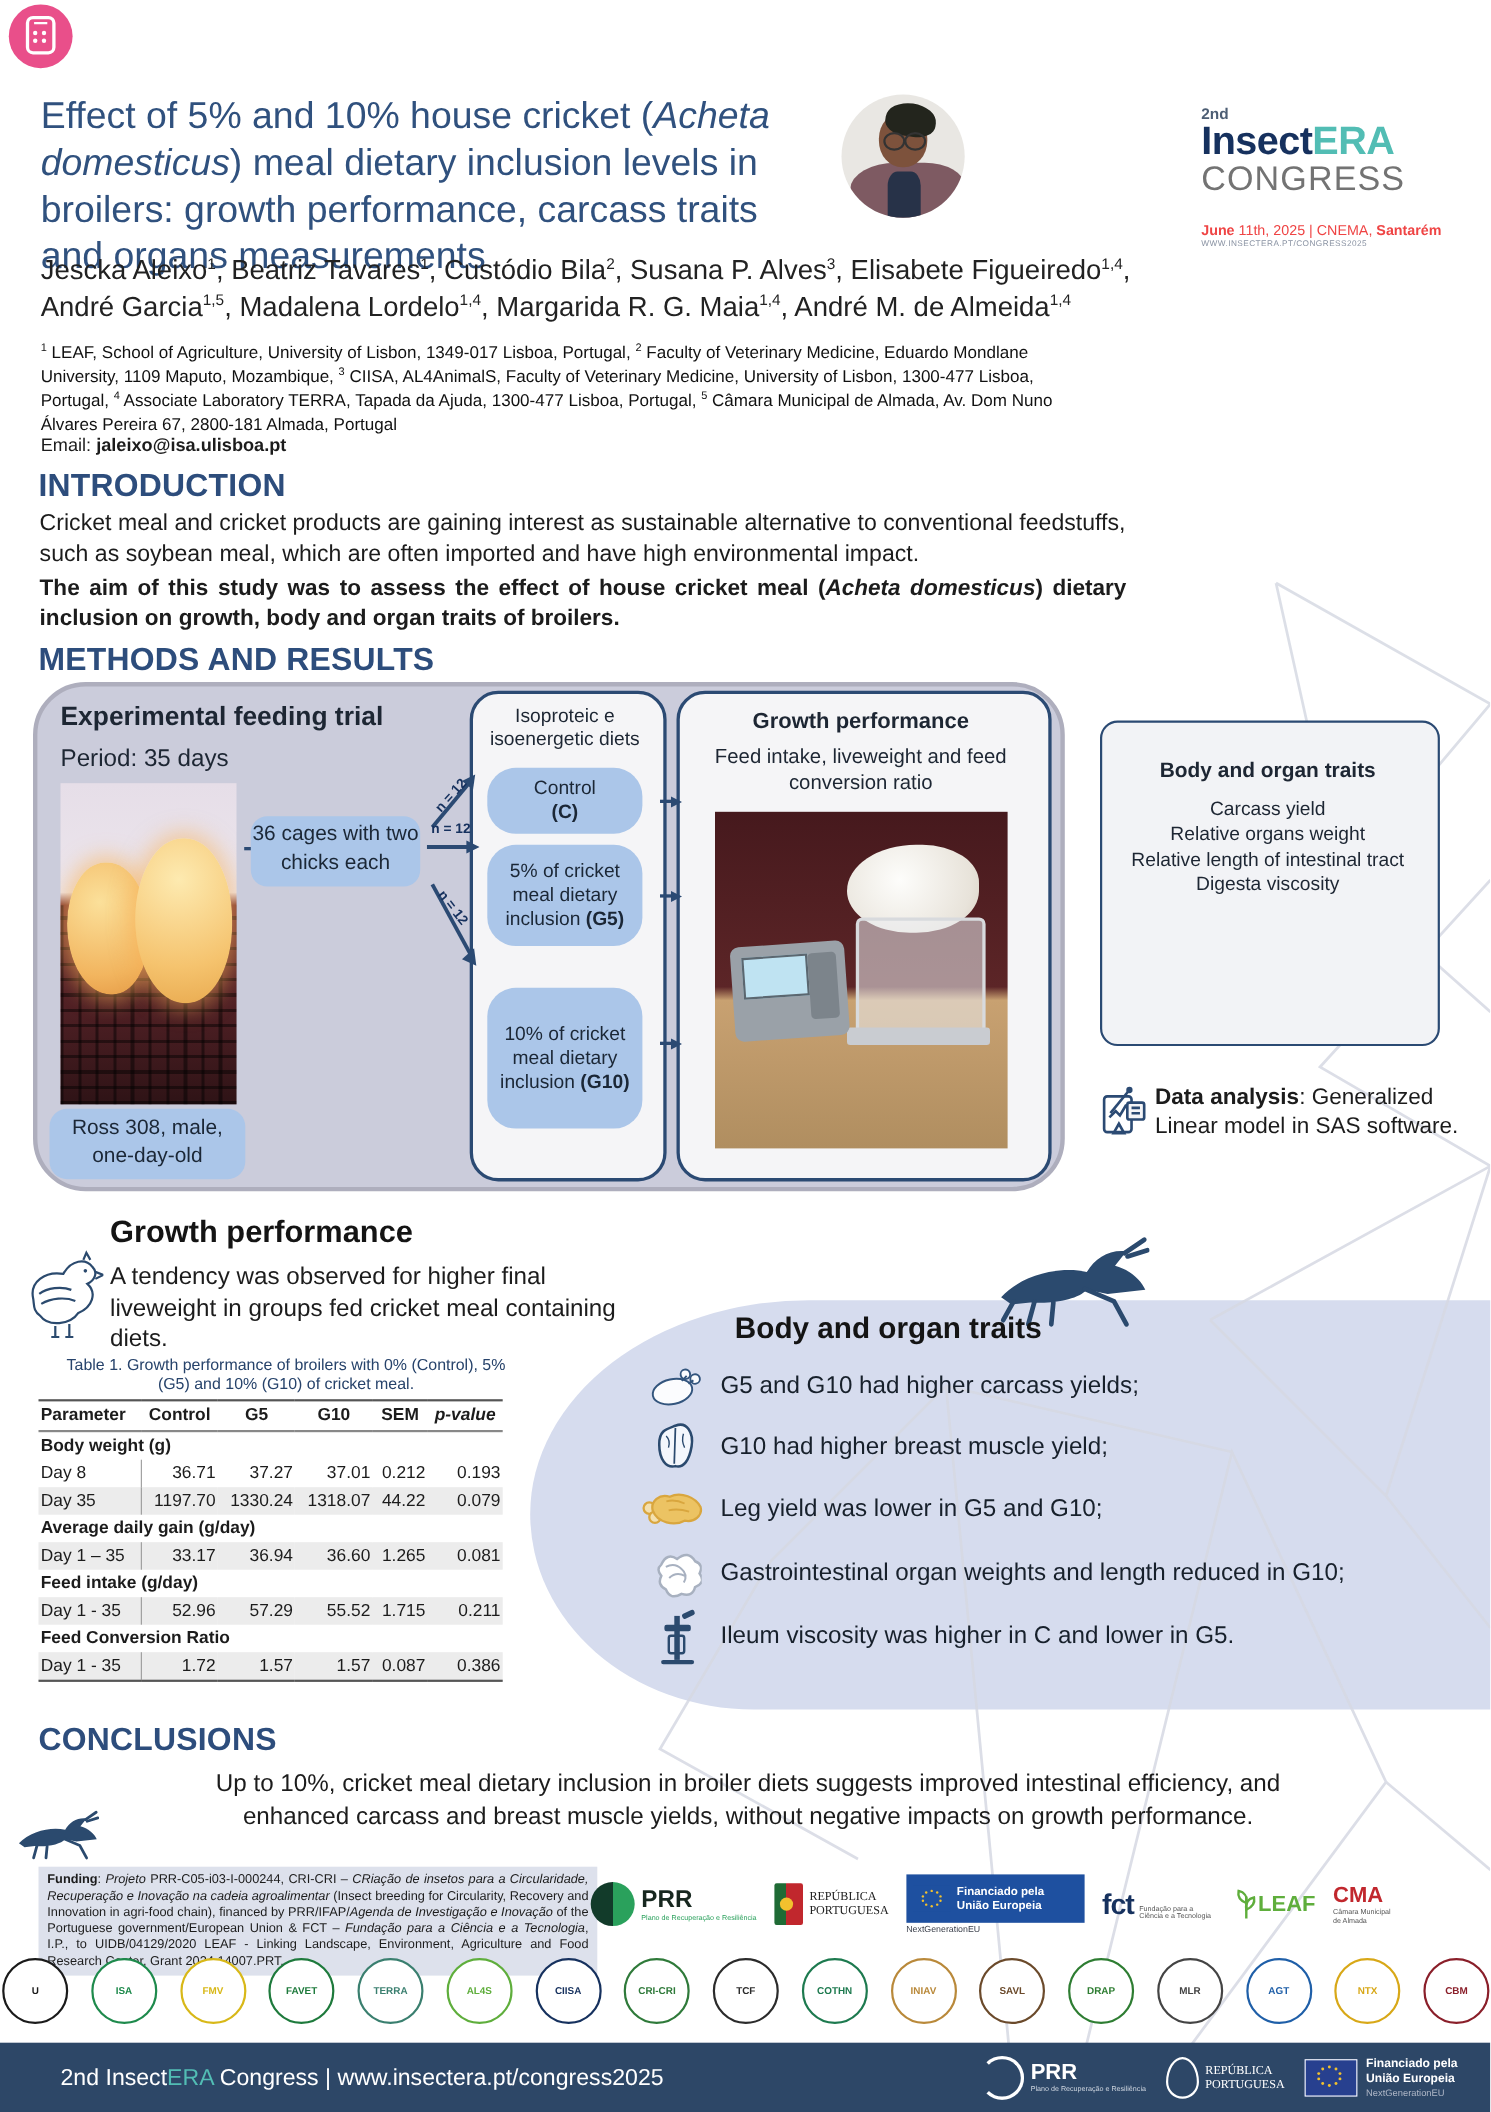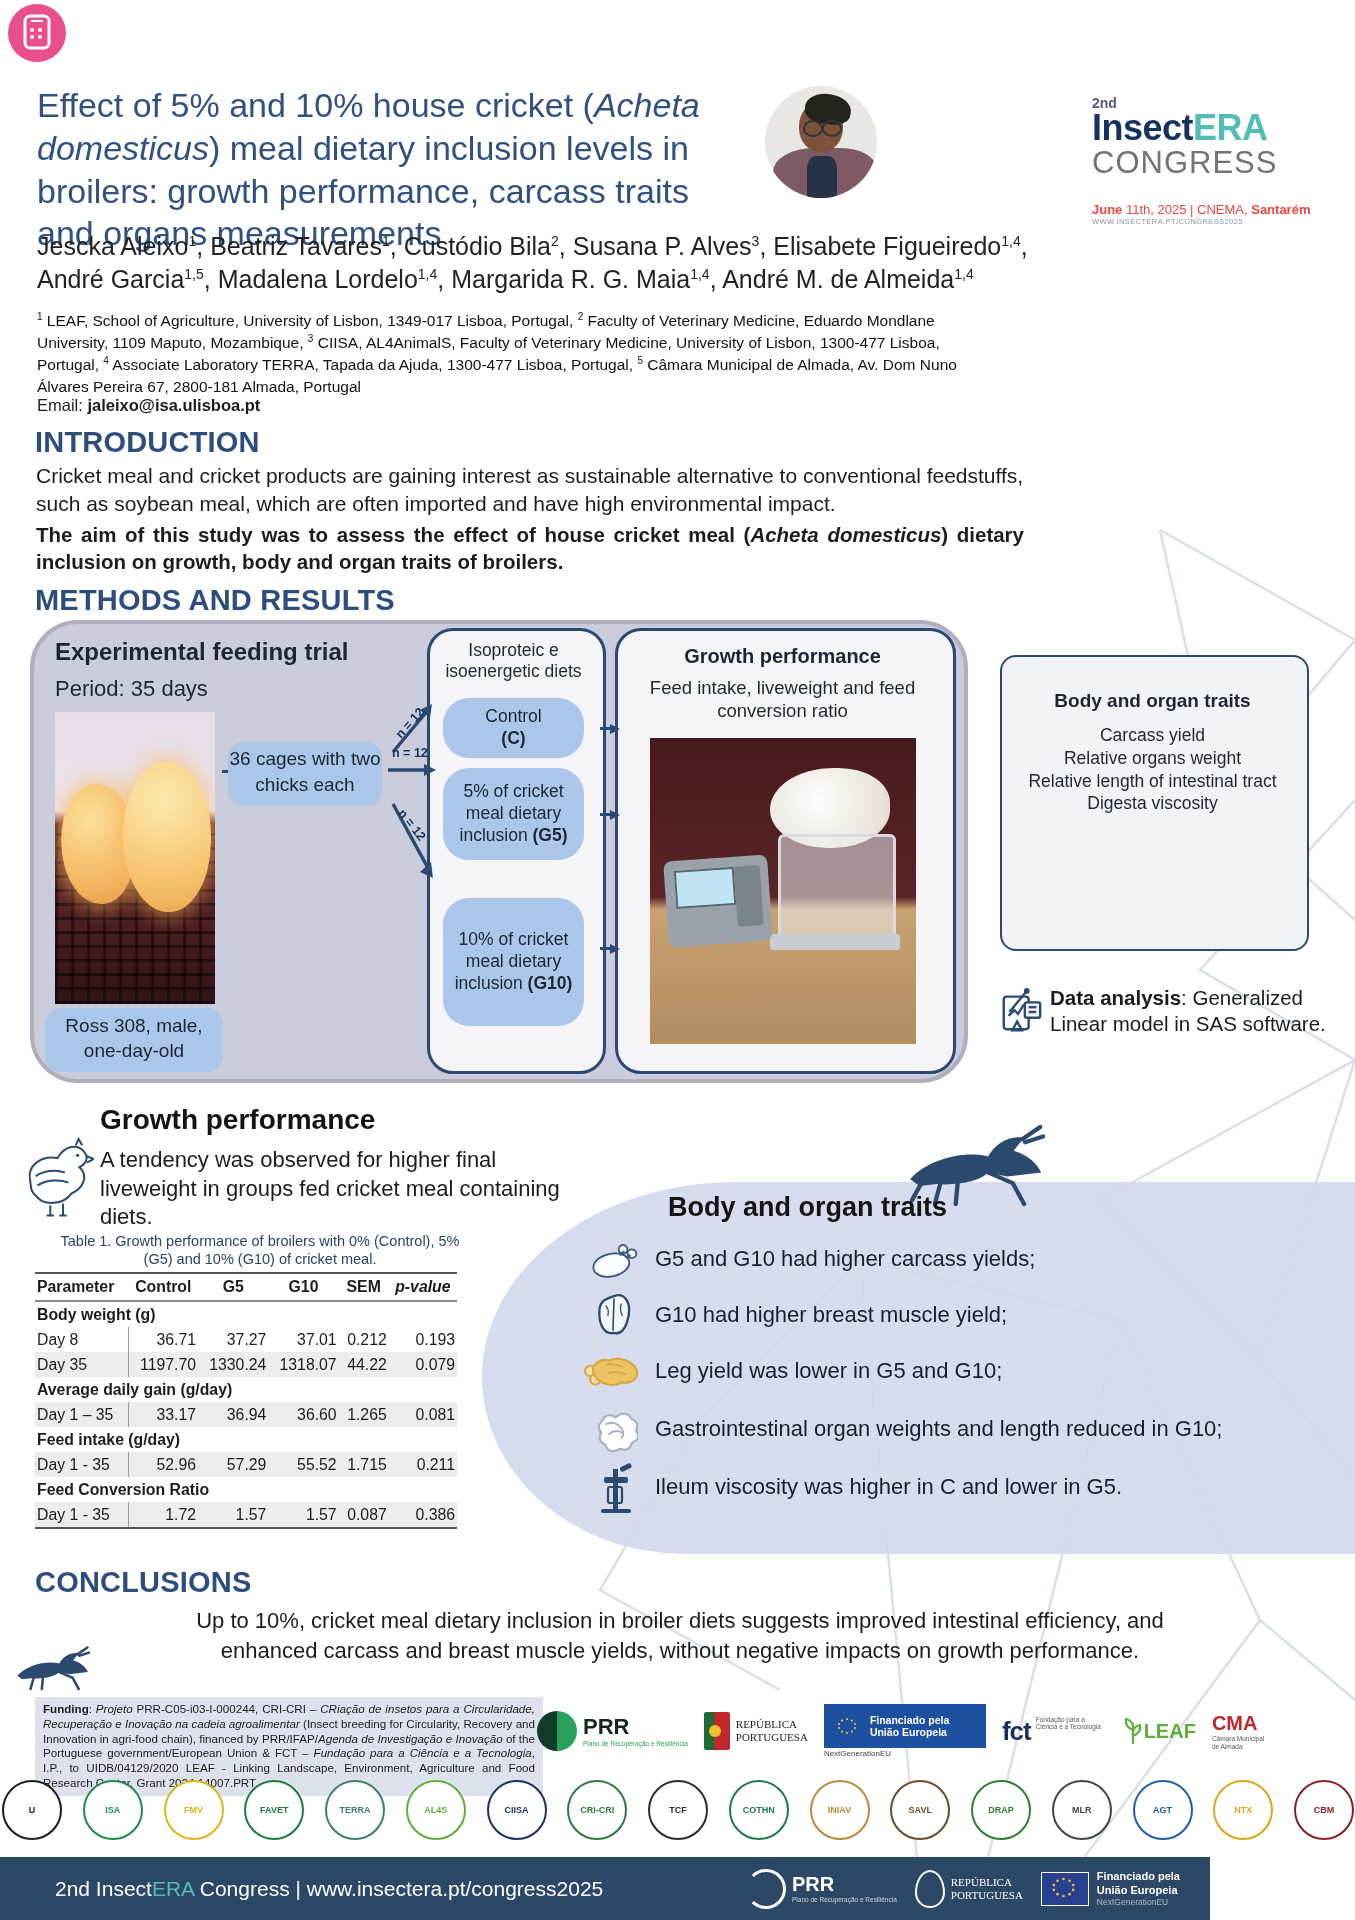--- a/index.html
+++ b/index.html
@@ -120,21 +120,21 @@
   .l-eu .txt{font-size:10.5px;font-weight:700;line-height:1.15;}
   .l-eu-sub{font-size:8px;color:#3a3f4a;margin-top:1px;}
   .l-fct{font-weight:800;font-size:26px;color:#16315e;letter-spacing:-1px;}
   .l-leaf{color:#5fae3c;font-weight:800;font-size:20px;}
   .l-cma{color:#c1272d;font-weight:800;font-size:20px;}
   .tiny{font-size:6.5px;color:#555;line-height:1.1;}
   .row2{left:2px;top:1768px;width:1352px;height:84px;display:flex;align-items:center;justify-content:space-between;z-index:3;}
   .badge2{width:56px;height:56px;border-radius:50%;background:#fff;border:2.5px solid #888;
     display:flex;align-items:center;justify-content:center;font-size:9px;font-weight:800;color:#333;text-align:center;}
   
-  .footer{left:0;top:1857px;width:1210px;height:63px;background:#2d4767;z-index:4;display:flex;align-items:center;}
+  .footer{left:0;top:1857px;width:1355px;height:63px;background:#2d4767;z-index:4;display:flex;align-items:center;}
   .f-left{margin-left:55px;font-size:21px;color:#fff;}
   .f-left .era{color:#52bdb4;}
   .f-right{margin-left:auto;margin-right:30px;display:flex;align-items:center;gap:18px;}
   .f-prr-c{width:34px;height:34px;border-radius:50%;border:3px solid #fff;border-left-color:transparent;}
   .f-prr-t{color:#fff;font-weight:800;font-size:20px;}
   .f-sub{color:#cfd6e0;font-size:6.5px;line-height:1.15;}
   .f-rp{color:#fff;font-size:11px;line-height:1.15;font-family:"Liberation Serif",serif;}
   .f-emb{width:26px;height:34px;border:2px solid #fff;border-radius:50% 50% 50% 50%/60% 60% 40% 40%;}
   .f-euflag{width:46px;height:32px;background:#27408f;border:1.5px solid #fff;}
   .f-eut{color:#fff;font-size:11px;font-weight:700;line-height:1.2;}
@@ -484,21 +484,21 @@
               <circle cx="12" cy="6.5" r="1.1"></circle>
             </g>
         </svg>
         <div class="txt">
             <div>Financiado pela</div>
         <div>União Europeia</div>
           </div>
       </div>
       <div class="l-eu-sub">NextGenerationEU</div>
     </div>
-    <div style="display:flex;align-items:flex-start;gap:5px;">
+    <div style="display:flex;align-items:flex-end;gap:5px;">
       <div class="l-fct">fct</div>
       <div class="tiny" style="width:70px;">Fundação para a Ciência e a Tecnologia</div>
     </div>
     <div style="display:flex;align-items:center;gap:0;">
       <svg width="22" height="30" viewBox="0 0 22 30">
         <g stroke="#5fae3c" stroke-width="2.2" fill="none">
             <path d="M11,28 L11,8"></path>
             <path d="M11,14 C6,12 3,8 4,3 C9,4 12,8 11,14 Z"></path>
             <path d="M11,20 C16,18 19,14 18,9 C13,10 10,14 11,20 Z"></path>
           </g>

